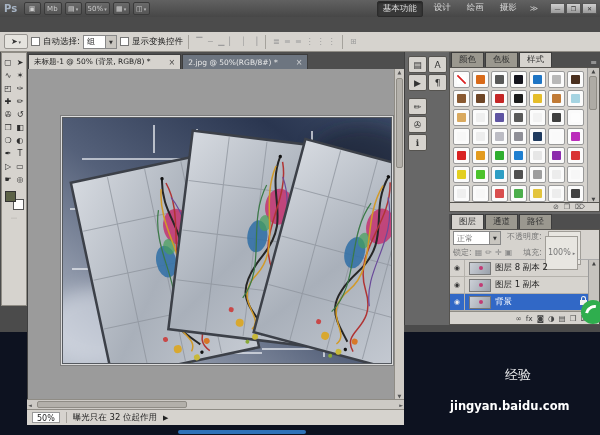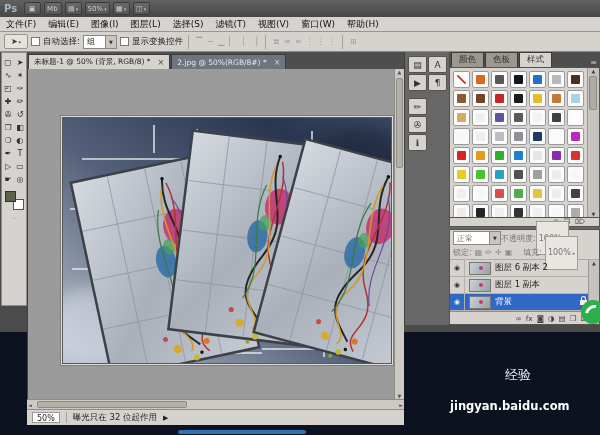--- a/index.html
+++ b/index.html
@@ -37,21 +37,21 @@
   .dd { height:14px; background:#fff; border:1px solid #888; display:flex; align-items:center; font-size:8px; padding-left:3px; width:34px; }
   .dd .caret { margin-left:auto; width:11px; height:100%; background:#c9c6c0; border-left:1px solid #888;
     font-size:5px; display:flex; align-items:center; justify-content:center; color:#333; }
   .opt-sep { width:1px; height:14px; background:#a5a29c; margin:0 2px; }
   .ico-dim { color:#9c9c9c; font-size:8px; width:11px; text-align:center; }
 
   
   .tabsbar { position:absolute; top:52px; left:27px; width:377px; height:17px; background:#4e4e4e;
     display:flex; align-items:flex-end; padding-left:1px; gap:1px; }
   .doc-tab { height:15px; display:flex; align-items:center; font-size:7.5px; padding:0 5px;
-    background:#6d7580; color:#e8e8e8; border:1px solid #3c3c3c; border-bottom:none; gap:7px; white-space:nowrap; }
+    background:#6d7580; color:#e8e8e8; border:1px solid #3c3c3c; border-bottom:none; gap:18px; white-space:nowrap; }
   .doc-tab.active { background:#d6d3ce; color:#222; }
   .doc-tab .close { font-size:8px; opacity:.8; }
 
   
   .toolbar { position:absolute; left:1px; top:52px; width:26px; height:254px; background:#d6d3ce;
     border:1px solid #8f8c85; display:flex; flex-direction:column; align-items:center; padding-top:3px; }
   .tools { display:grid; grid-template-columns:12px 12px; grid-auto-rows:13px; }
   .tool { font-size:8px; color:#2e2e2e; display:flex; align-items:center; justify-content:center; }
   .fgbg { position:relative; width:19px; height:19px; margin-top:5px; }
   .fgsw { position:absolute; left:0; top:0; width:11px; height:11px; border:1px solid #333; z-index:2; }
@@ -99,21 +99,21 @@
     display:flex; flex-direction:column; align-items:center; justify-content:space-between; font-size:5px; color:#444; }
   .sthumb { position:absolute; right:2px; top:8px; width:8px; height:34px; background:#aeaba5; border:1px solid #8f8c85; border-radius:2px; }
   .styles-footer { height:11px; background:#d6d3ce; border:1px solid #55534f; border-top:none;
     display:flex; justify-content:flex-end; align-items:center; gap:5px; padding-right:14px; font-size:7px; color:#555; }
 
   .adj-header { height:15px; background:#565656; display:flex; align-items:flex-end; gap:1px; padding-left:2px; margin-top:2px; }
   .adj-header .ptab { background:#b9b6b0; }
 
   .layers-group { flex:1; display:flex; flex-direction:column; margin-top:2px; }
   .layers-body { background:#d6d3ce; border:1px solid #55534f; flex:1; display:flex; flex-direction:column; position:relative; }
-  .blend-row { height:16px; display:flex; align-items:center; gap:0; padding:1px 3px; font-size:8px; color:#777; }
+  .blend-row { height:16px; display:flex; align-items:flex-start; gap:6px; padding:1px 3px; font-size:8px; color:#777; }
   .blend-dd { width:48px; }
   .val { background:#e8e6e1; border:1px solid #a09d97; padding:16px 2px; height:12px; display:flex; align-items:center; gap:2px; color:#777; font-size:8px; }
   .val .caret { font-size:5px; }
   .lock-row { height:14px; display:flex; align-items:center; gap:3px; padding:0 3px; font-size:8px; color:#777; border-bottom:1px solid #aaa; }
   .lock-ico { font-size:8px; color:#8a8a8a; }
   .layer-list { flex:1; position:relative; }
   .layer-row { height:17px; display:flex; align-items:center; border-bottom:1px solid #b5b2ac; font-size:8.5px; color:#222; padding-right:12px; }
   .layer-row.selected { background:#3168c6; color:#fff; }
   .eye-box { width:15px; height:100%; border-right:1px solid #b5b2ac; display:flex; align-items:center; justify-content:center; font-size:7px; color:#333; }
   .layer-row.selected .eye-box { color:#eee; }
@@ -167,34 +167,38 @@
           </span>
           <span class="tb-icon">
             <span>▦</span>
             <span class="caret">▾</span>
           </span>
           <span class="tb-icon">
             <span>◫</span>
             <span class="caret">▾</span>
           </span>
         </span>
-    </div>
-
-    <div class="menubar">
-
-    <span class="menu-item">文件(F)</span>
-        <span class="menu-item">编辑(E)</span>
-        <span class="menu-item">图像(I)</span>
-        <span class="menu-item">图层(L)</span>
-        <span class="menu-item">选择(S)</span>
-        <span class="menu-item">滤镜(T)</span>
-        <span class="menu-item">视图(V)</span>
-        <span class="menu-item">窗口(W)</span>
-        <span class="menu-item">帮助(H)</span>
-      </div>
+      <span class="ws-wrap">
+        <span style="display:flex;gap:6px">
+
+        <span class="ws active">基本功能</span>
+            <span class="ws">设计</span>
+            <span class="ws">绘画</span>
+            <span class="ws">摄影</span>
+          </span>
+        <span class="overflow">≫</span>
+        <span class="winbtns">
+
+        <span class="winbtn">—</span>
+            <span class="winbtn">❐</span>
+            <span class="winbtn">✕</span>
+          </span>
+      </span>
+    </div>
+
 
     <div class="optionsbar">
       <span class="opt-tool">
           <span>➤</span>
           <span class="caret">▾</span>
         </span>
       <span class="cb"></span>
       <span>自动选择:</span>
       <span class="dd">
           <span>组</span>
@@ -489,20 +493,26 @@
         </div>
         <div class="styles-footer">
 
         <span>⊘</span>
             <span>❐</span>
             <span>⌦</span>
           </div>
 
 
         <div class="layers-group">
+          <div class="ptabs">
+
+          <span class="ptab active">图层</span>
+              <span class="ptab">通道</span>
+              <span class="ptab">路径</span>
+            </div>
           <div class="layers-body">
             <div class="blend-row">
               <span class="dd blend-dd">
                   <span>正常</span>
                   <span class="caret">▼</span>
                 </span>
               <span>不透明度:</span>
               <span class="val">
                   <span>100%</span>
                   <span class="caret">▸</span>
@@ -522,21 +532,21 @@
                   <span>100%</span>
                   <span class="caret">▸</span>
                 </span>
             </div>
             <div class="layer-list">
               <div>
 
               <div class="layer-row">
                     <span class="eye-box">◉</span>
                     <span class="thumb"></span>
-                    <span>图层 6 副本 2</span>
+                    <span>图层 8 副本 2</span>
 
                   </div>
                   <div class="layer-row">
                     <span class="eye-box">◉</span>
                     <span class="thumb"></span>
                     <span>图层 1 副本</span>
 
                   </div>
                   <div class="layer-row selected">
                     <span class="eye-box">◉</span>

